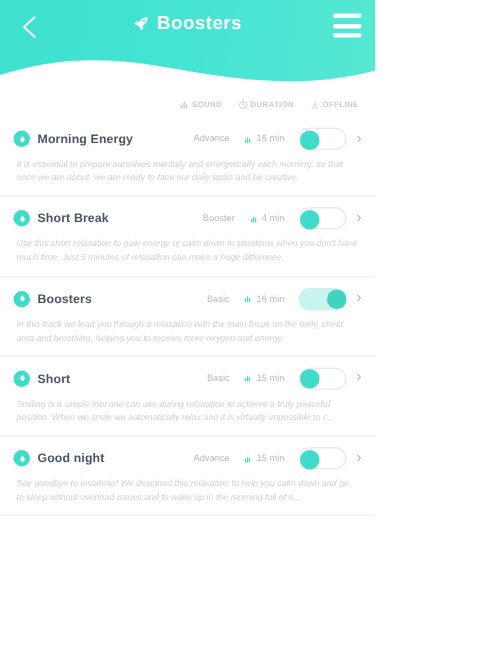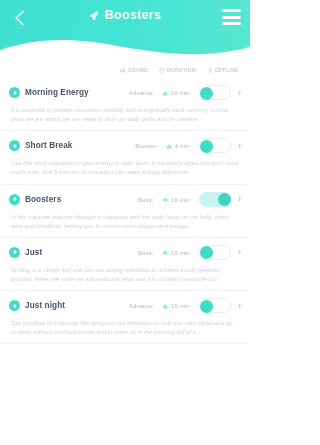--- a/index.html
+++ b/index.html
@@ -361,21 +361,21 @@
       <div class="row-desc">In this track we lead you through a relaxation with the main focus on the belly, chest area and breathing, helping you to receive more oxygen and energy.</div>
     </div>
 
     <div class="row">
       <div class="row-main">
         <div class="badge">
           <svg width="6" height="6" viewBox="0 0 10 10" fill="none">
             <path d="M5 1.2C3.5 3 2.6 4.2 2.6 5.6A2.4 2.4 0 0 0 7.4 5.6C7.4 4.2 6.5 3 5 1.2Z" fill="#ffffff"></path>
           </svg>
         </div>
-        <span class="row-title">Just</span>
+        <span class="row-title">Short</span>
         <span class="row-spacer"></span>
         <span class="row-level">Basic</span>
         <span class="row-duration">
           <svg class="dur-ico" width="6" height="6" viewBox="0 0 10 10">
             <rect x="0.5" y="5" width="1.4" height="4" rx="0.4" fill="#4ddbc9"></rect>
             <rect x="2.7" y="2.5" width="1.4" height="6.5" rx="0.4" fill="#4ddbc9"></rect>
             <rect x="4.9" y="4" width="1.4" height="5" rx="0.4" fill="#4ddbc9"></rect>
           </svg>
           <span class="row-duration-text">15 min</span>
         </span>
@@ -387,21 +387,21 @@
       <div class="row-desc">Smiling is a simple tool one can use during relaxation to achieve a truly peaceful position. When we smile we automatically relax and it is virtually impossible to r...</div>
     </div>
 
     <div class="row">
       <div class="row-main">
         <div class="badge">
           <svg width="6" height="6" viewBox="0 0 10 10" fill="none">
             <path d="M5 1.2C3.5 3 2.6 4.2 2.6 5.6A2.4 2.4 0 0 0 7.4 5.6C7.4 4.2 6.5 3 5 1.2Z" fill="#ffffff"></path>
           </svg>
         </div>
-        <span class="row-title">Just night</span>
+        <span class="row-title">Good night</span>
         <span class="row-spacer"></span>
         <span class="row-level">Advance</span>
         <span class="row-duration">
           <svg class="dur-ico" width="6" height="6" viewBox="0 0 10 10">
             <rect x="0.5" y="5" width="1.4" height="4" rx="0.4" fill="#4ddbc9"></rect>
             <rect x="2.7" y="2.5" width="1.4" height="6.5" rx="0.4" fill="#4ddbc9"></rect>
             <rect x="4.9" y="4" width="1.4" height="5" rx="0.4" fill="#4ddbc9"></rect>
           </svg>
           <span class="row-duration-text">15 min</span>
         </span>

